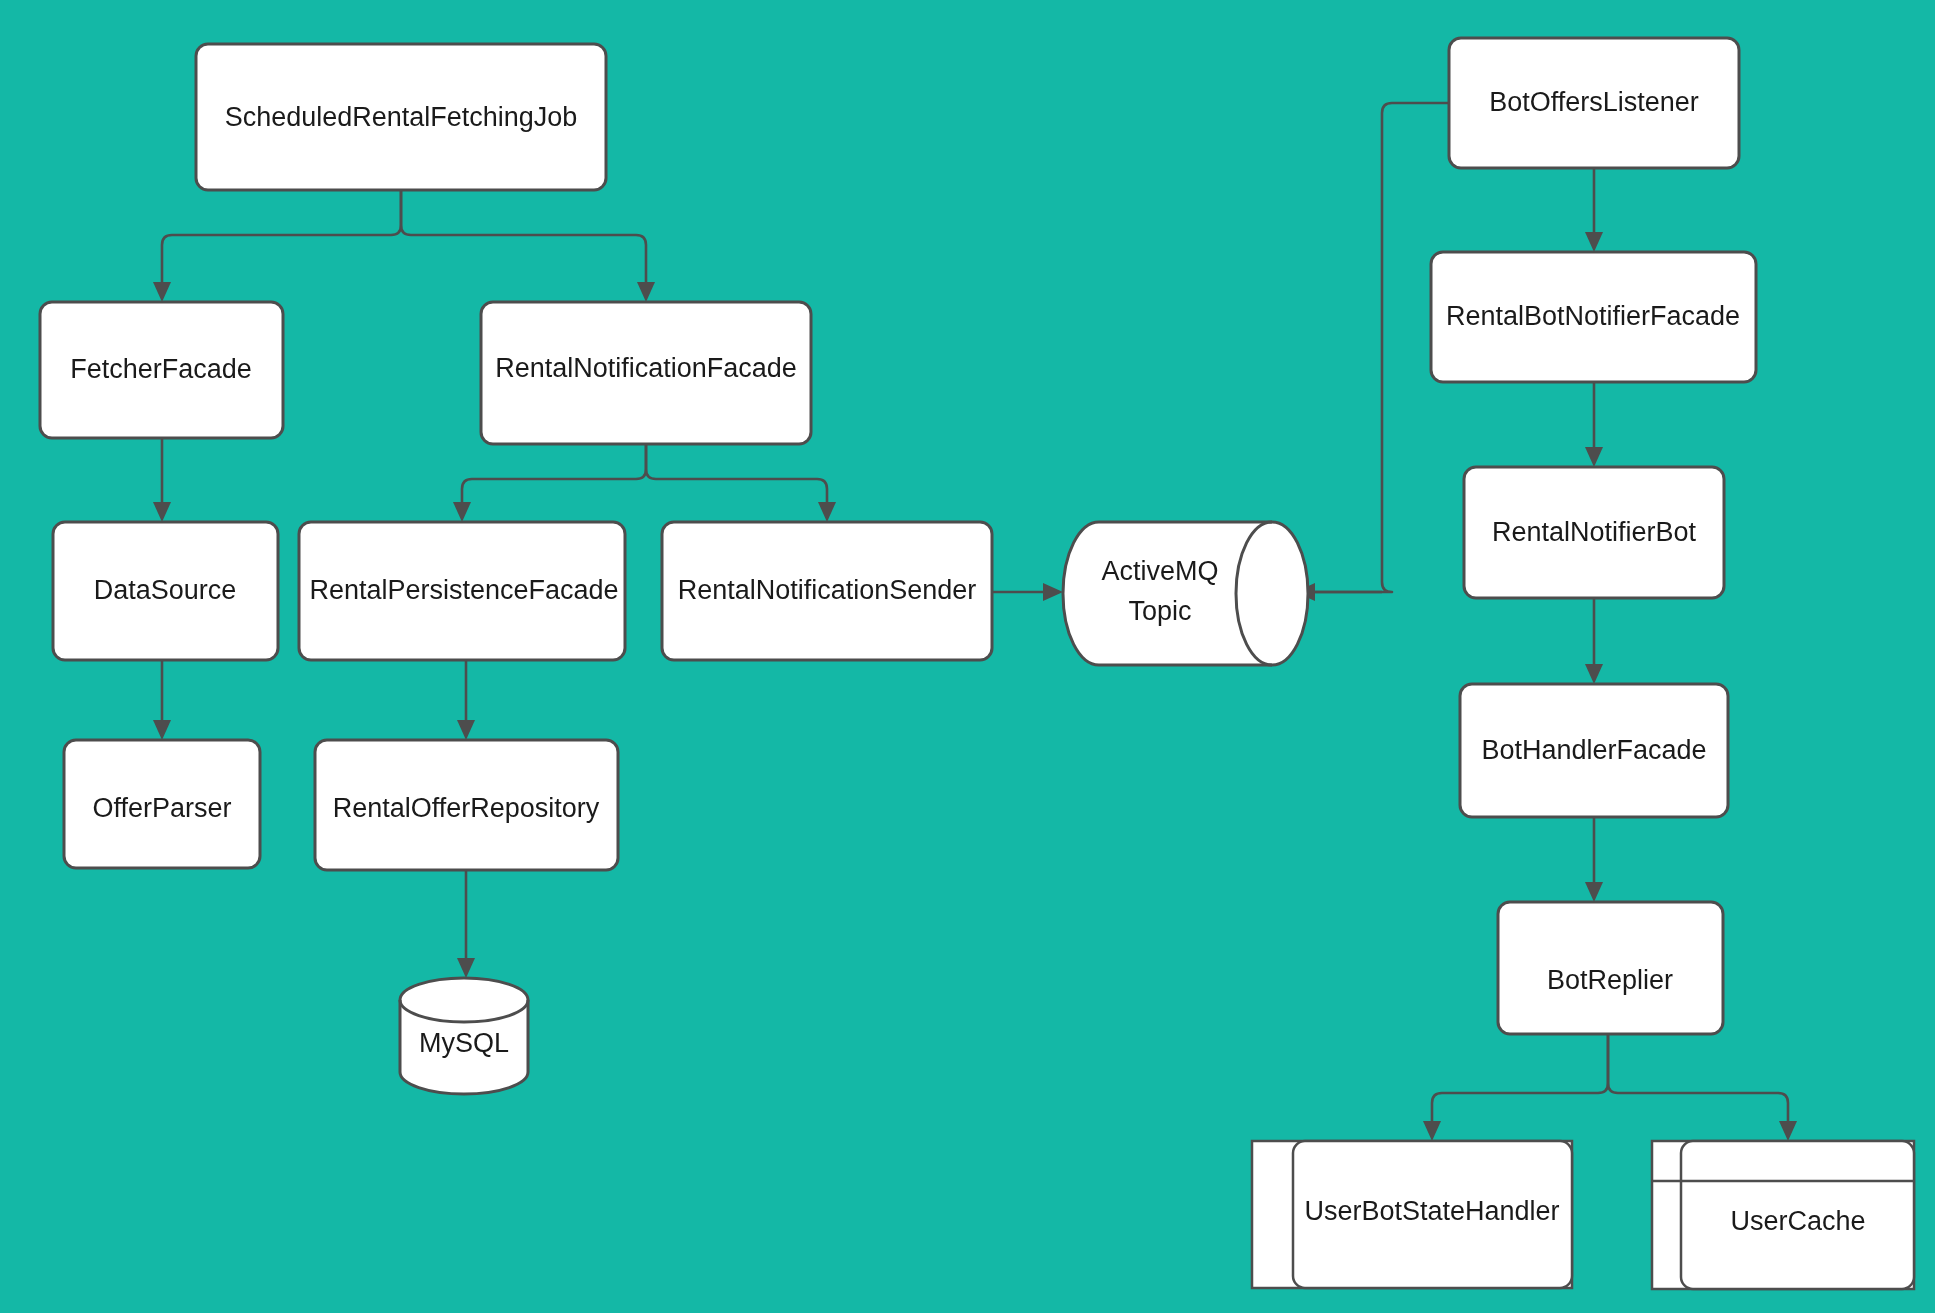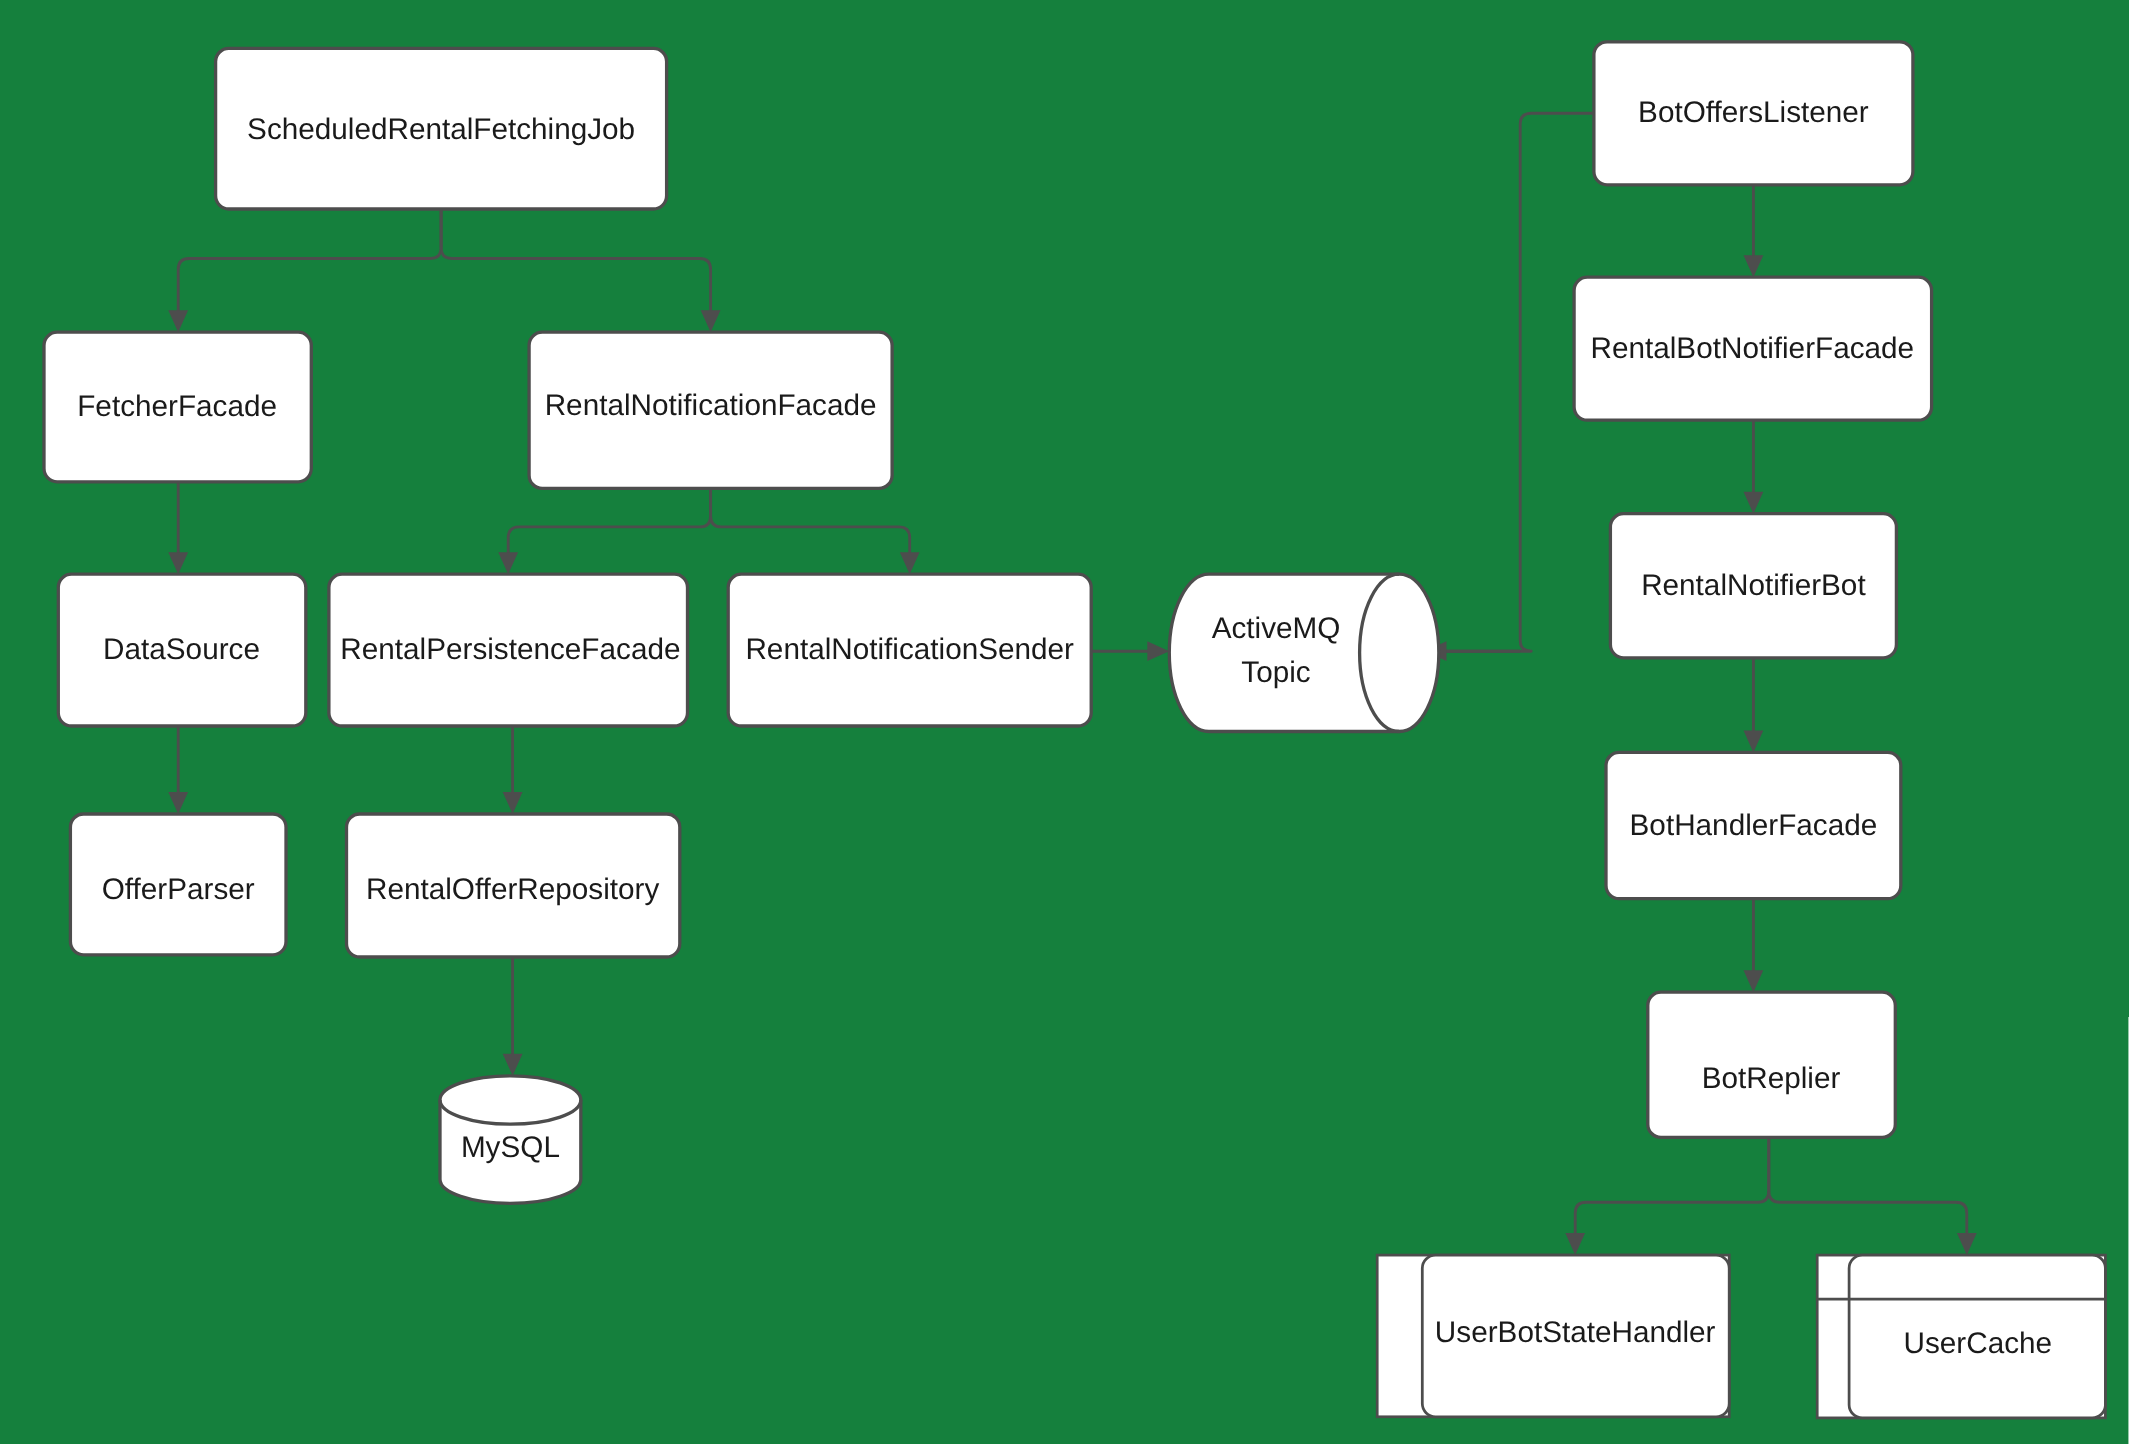--- a/index.html
+++ b/index.html
@@ -11,21 +11,21 @@
   body {
     width: 1935px;
     height: 1313px;
     font-family: "Liberation Sans", sans-serif;
     overflow: hidden;
   }
   #diagram-root {
     position: relative;
     width: 1935px;
     height: 1313px;
-    background: #15803d;
+    background: #14b8a6;
   }
   svg#diagram-svg {
     display: block;
     width: 1935px;
     height: 1313px;
   }
   .node-shape {
     fill: #ffffff;
     stroke: #4d4d4d;
     stroke-width: 3;

